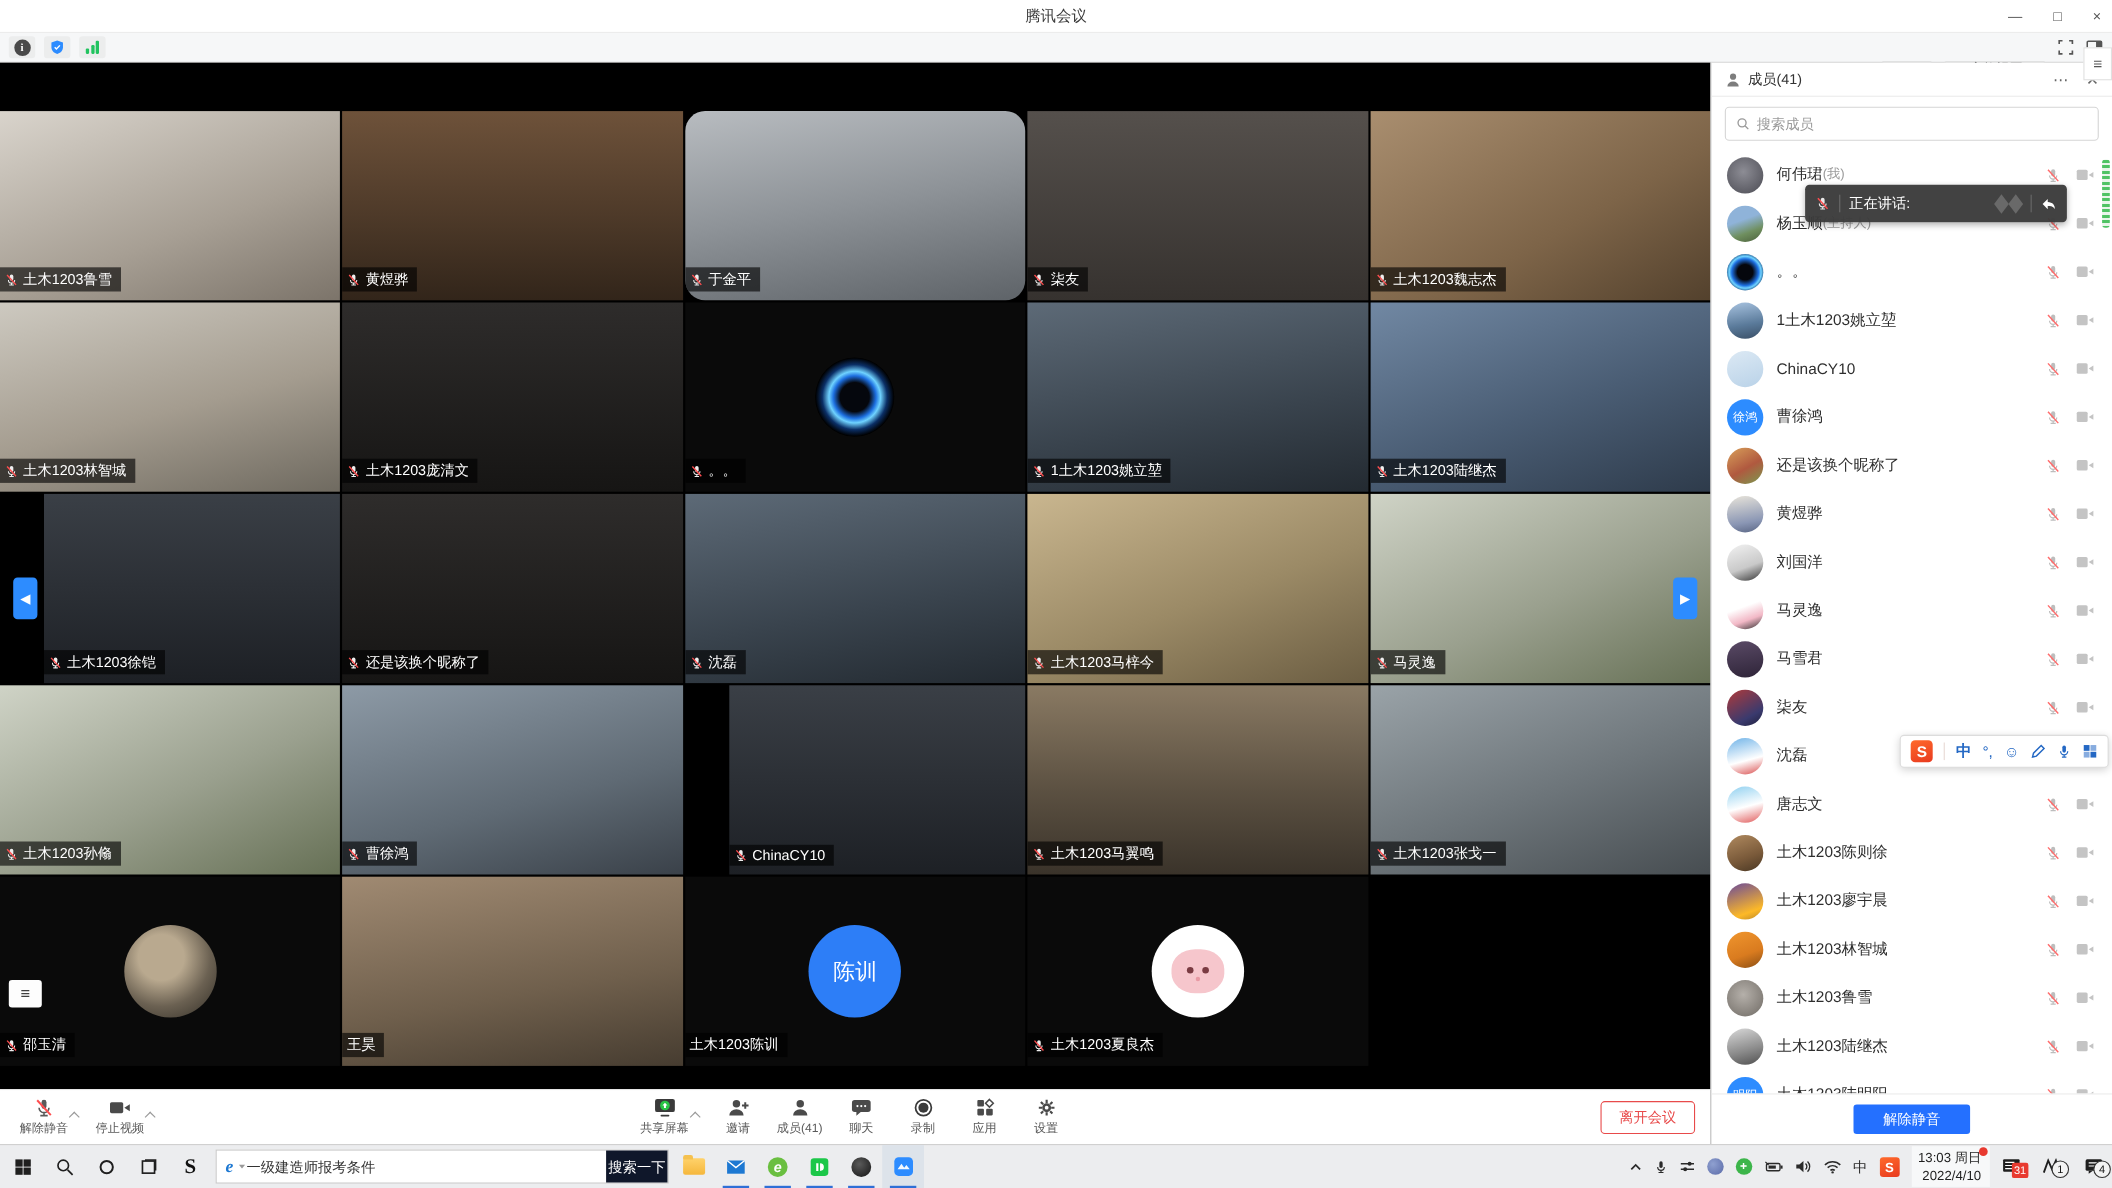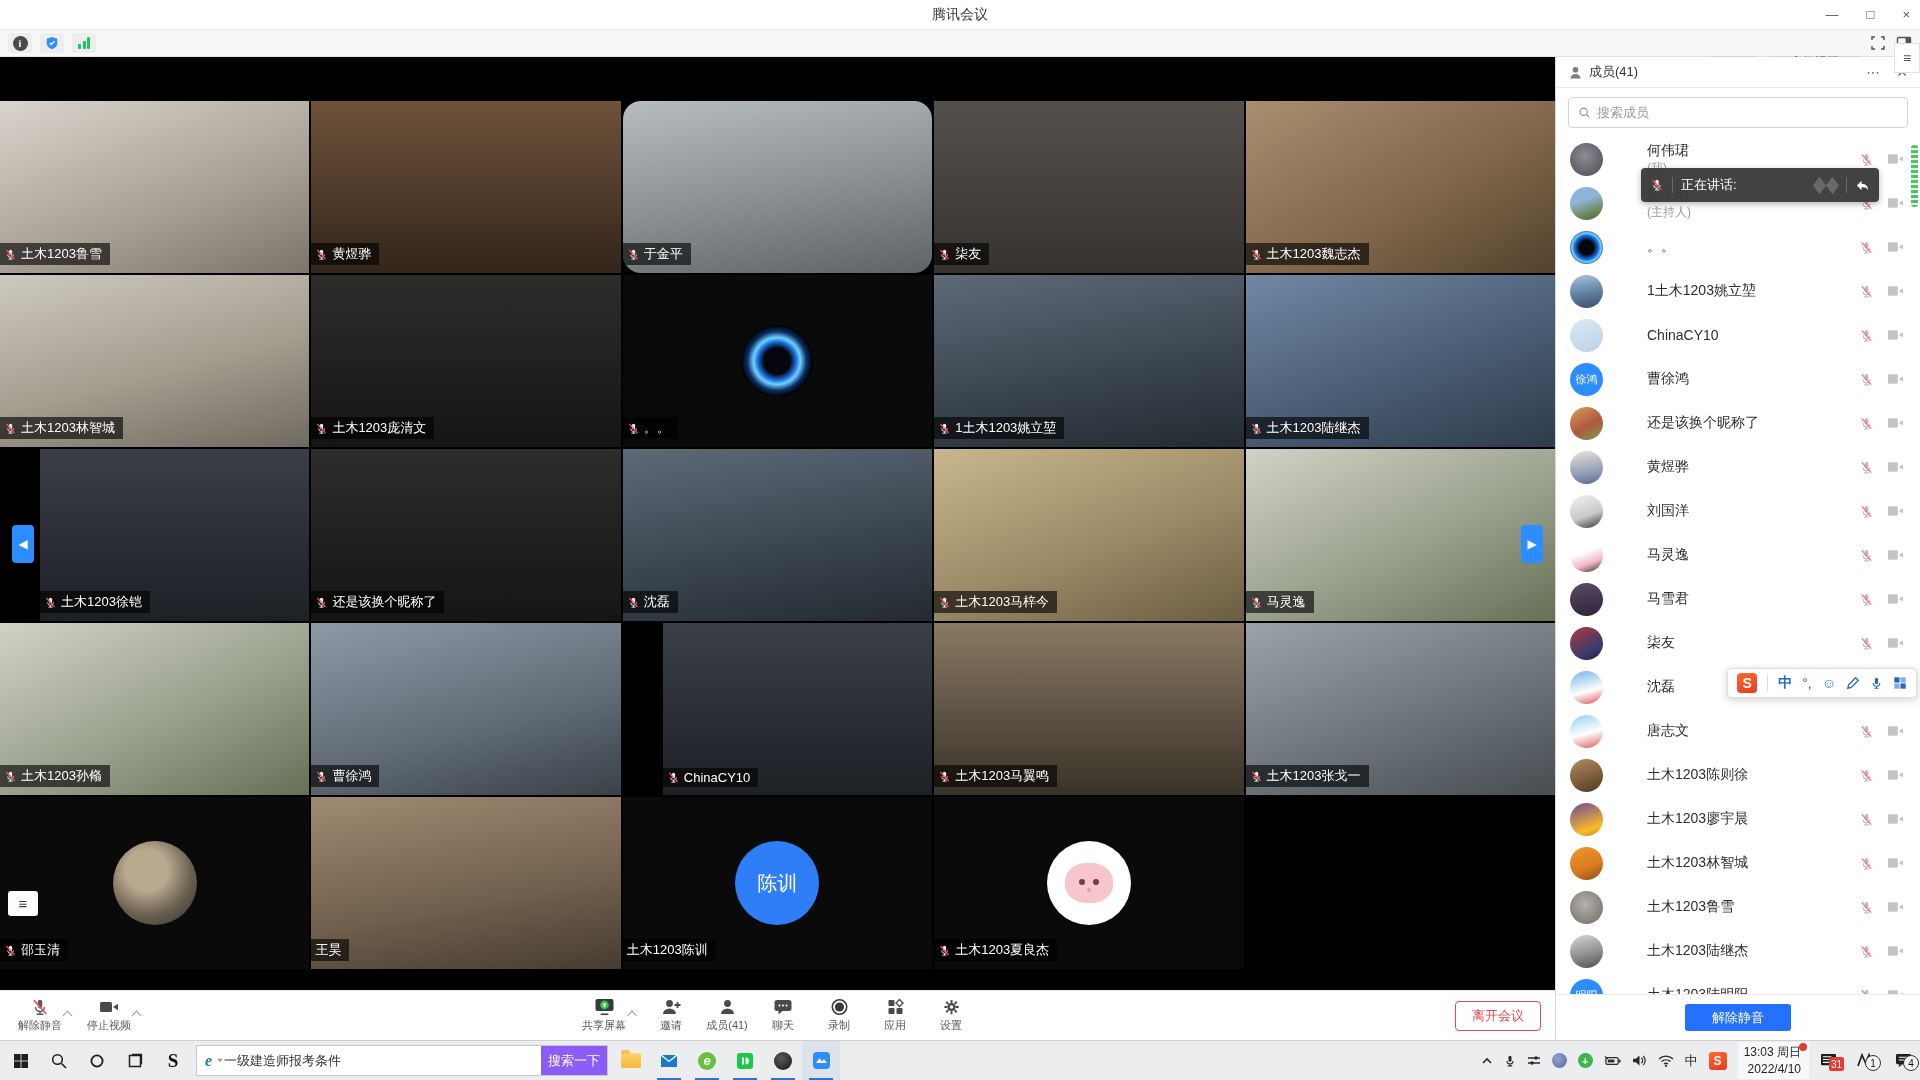--- a/index.html
+++ b/index.html
@@ -84,21 +84,21 @@
   .sb-title { font-size:13px; color:#333; margin-left:6px; }
   .sb-header-actions { margin-left:auto; display:flex; align-items:center; gap:16px; color:#666; font-size:14px; }
   .sb-menu-float { position:absolute; right:0; top:-14px; width:26px; height:30px; background:#fff; border:1px solid #e0e0e0; display:flex; align-items:center; justify-content:center; color:#555; font-size:14px; z-index:5;}
   .sb-search-wrap { padding:9px 12px 7px; flex:none; }
   .sb-search { height:31px; border:1px solid #d5d5d5; border-radius:4px; display:flex; align-items:center; padding:0 9px; gap:6px; background:#fff; }
   .sb-search input { border:none; outline:none; flex:1; font-size:13px; color:#333; font-family:inherit; }
   .sb-search input::placeholder { color:#9a9a9a; }
   .member-list { flex:1; overflow:hidden; padding:2px 0 0; }
   .m-row { height:44px; display:flex; align-items:center; padding:0 16px 0 14px; }
   .m-avatar { width:33px; height:33px; border-radius:50%; flex:none; margin-right:12px; display:flex; align-items:center; justify-content:center; font-size:11px; color:#fff; background:#c9c9c9; }
-  .m-name-col { display:flex; flex-direction:column; justify-content:center; min-width:0;margin-left:32px; }
+  .m-name-col { display:flex; flex-direction:row; justify-content:center; min-width:0; }
   .m-name { font-size:14px; color:#2e2e2e; white-space:nowrap; overflow:hidden; text-overflow:ellipsis; max-width:220px; }
   .m-sub { font-size:12px; color:#9b9b9b; }
   .m-icons { margin-left:auto; display:flex; align-items:center; gap:13px; color:#c2c2c2; }
 
   .c1{background:radial-gradient(circle at 45% 40%,#8d8d95,#4a4a52);}
   .c2{background:linear-gradient(160deg,#8fb3d9 40%,#6f8f5f 70%,#4a5f3a);}
   .c3{background:radial-gradient(circle,#05070d 30%,#1d6fe0 52%,#6fd2ff 62%,#0b2f66 78%,#000);}
   .c4{background:linear-gradient(170deg,#a8c3e0,#5a7a9a 60%,#3a4f66);}
   .c5{background:linear-gradient(160deg,#dce9f4,#b9d2e8);}
   .c6{background:#2d8cff;}
@@ -137,21 +137,21 @@
   .unmute-btn { background:#2470ff; color:#fff; font-size:13px; border:none; border-radius:3px; height:27px; padding:0 27px; display:flex; align-items:center; }
 
   
   .taskbar { height:40px; background:#ecedef; border-top:1px solid #d0d0d0; display:flex; align-items:center; flex:none; padding:0 2px; }
   .tk-icon { width:38px; height:40px; display:flex; align-items:center; justify-content:center; position:relative; color:#1f1f1f; }
   .tk-icon.active { background:#dde3ea; }
   .tk-icon .underline { position:absolute; bottom:0; left:7px; right:7px; height:3px; background:#2f6fd6; }
   .tk-search { width:412px; height:31px; background:#fff; border:1px solid #c9c9c9; display:flex; align-items:center; margin:0 4px; overflow:hidden; }
   .tk-search .e { color:#1d78d2; font-weight:bold; font-style:italic; font-size:16px; margin:0 4px 0 8px; font-family:"Liberation Serif","DejaVu Serif",serif;}
   .tk-search .q { flex:1; font-size:13px; color:#333; white-space:nowrap; overflow:hidden; }
-  .tk-search .go { width:66px; height:31px; background:#8b5cf6; color:#fff; font-size:13px; display:flex; align-items:center; justify-content:center; flex:none; }
+  .tk-search .go { width:56px; height:31px; background:#0f172a; color:#fff; font-size:13px; display:flex; align-items:center; justify-content:center; flex:none; }
   .folder { width:20px; height:15px; background:linear-gradient(#ffd26b,#f5b73c); border-radius:2px; position:relative; }
   .folder::before { content:""; position:absolute; top:-3px; left:0; width:9px; height:4px; background:#f5c14f; border-radius:2px 2px 0 0; }
   .tray { margin-left:auto; display:flex; align-items:center; gap:11px; padding-right:6px; }
   .tray .t { color:#2a2a2a; font-size:13px; display:flex; align-items:center; }
   .ime-zh { font-size:14px; color:#1f1f1f; }
   .s-red { width:18px; height:18px; background:linear-gradient(160deg,#ff6a2b,#e83a1f); border-radius:3px; color:#fff; font-weight:bold; font-size:12px; display:flex; align-items:center; justify-content:center; }
   .clock { text-align:right; font-size:12px; color:#1f1f1f; line-height:1.35; position:relative; background:#f7f8f9; padding:2px 8px 2px 6px; }
   .clock .dot { position:absolute; top:1px; right:2px; width:8px; height:8px; background:#e83a30; border-radius:50%; }
   .badge { min-width:15px; height:14px; background:#e83a30; color:#fff; border-radius:2px; font-size:10px; display:flex; align-items:center; justify-content:center; padding:0 2px; }
   .circ { width:16px; height:16px; border:1px solid #333; border-radius:50%; font-size:10px; color:#111; display:flex; align-items:center; justify-content:center; background:#f3f3f3;}

